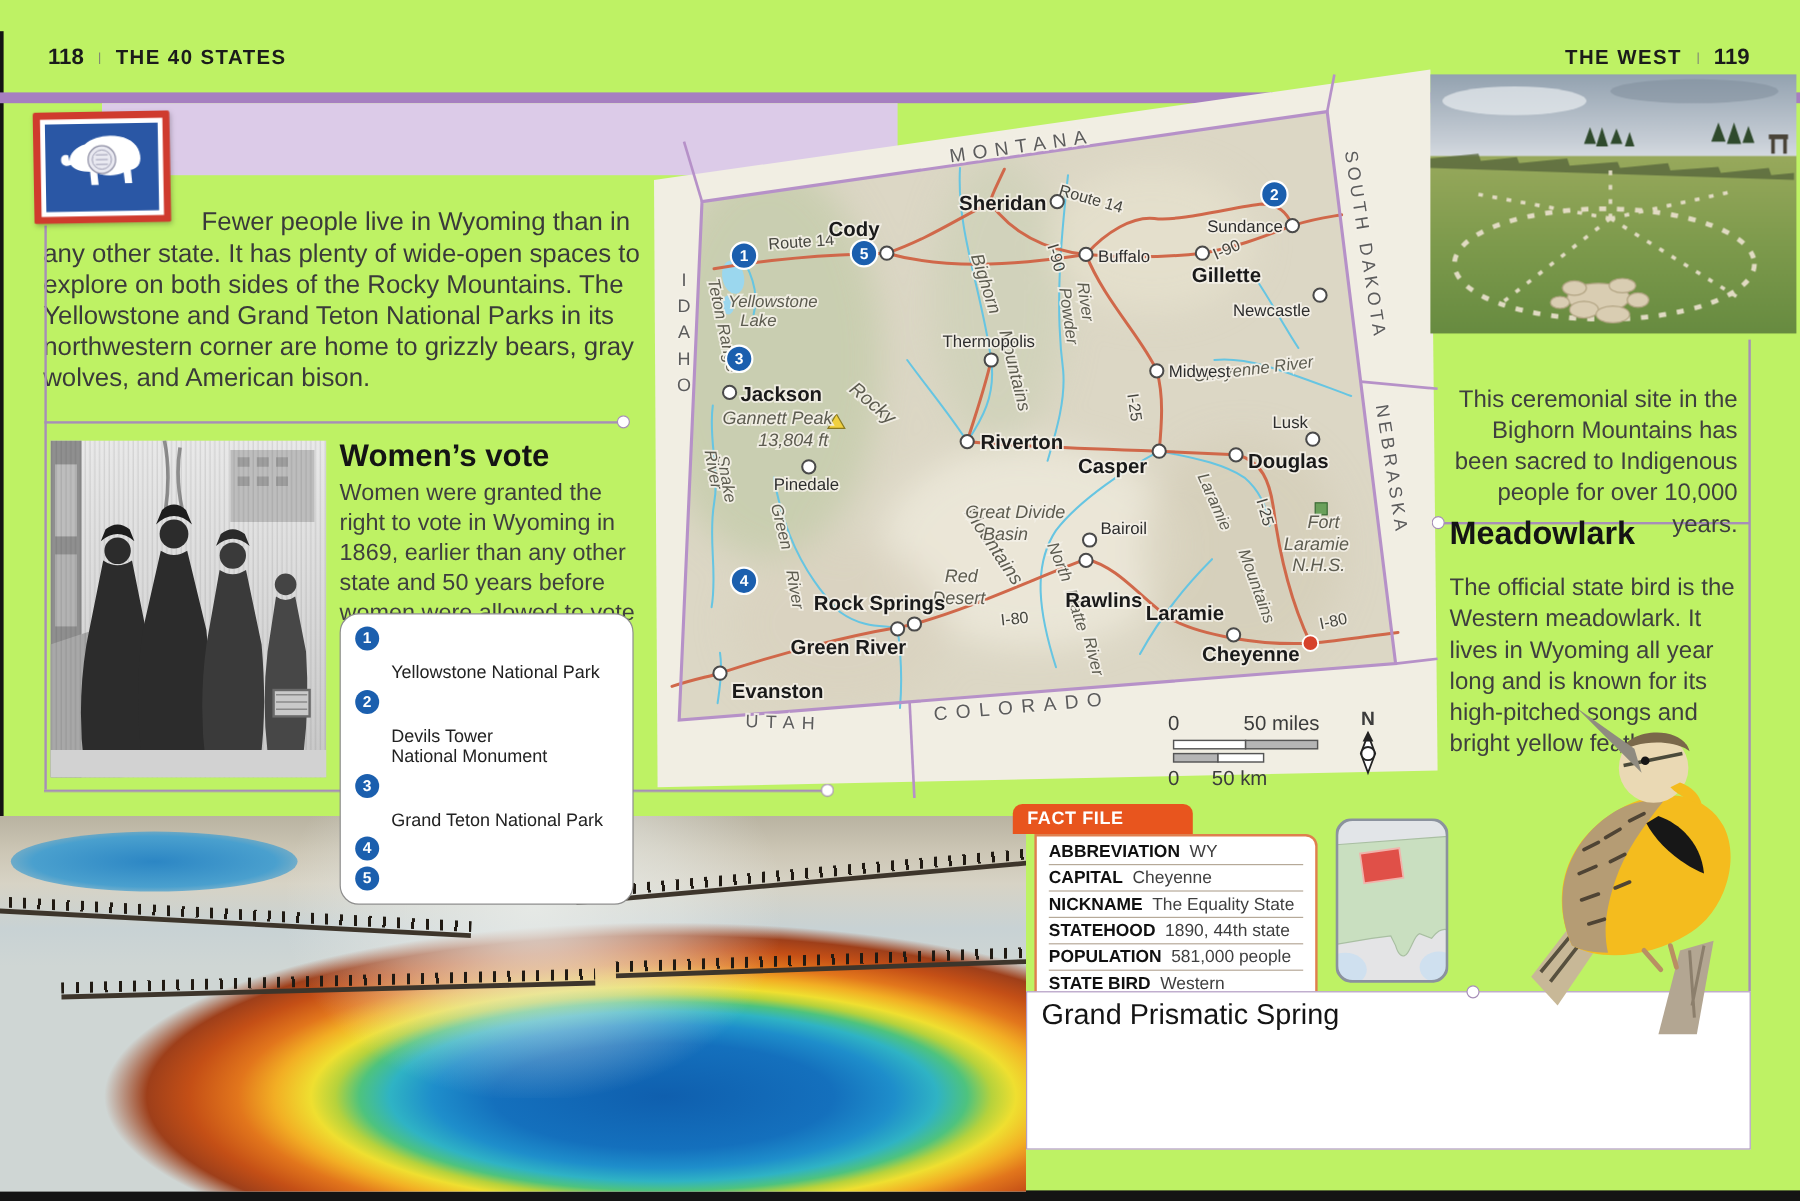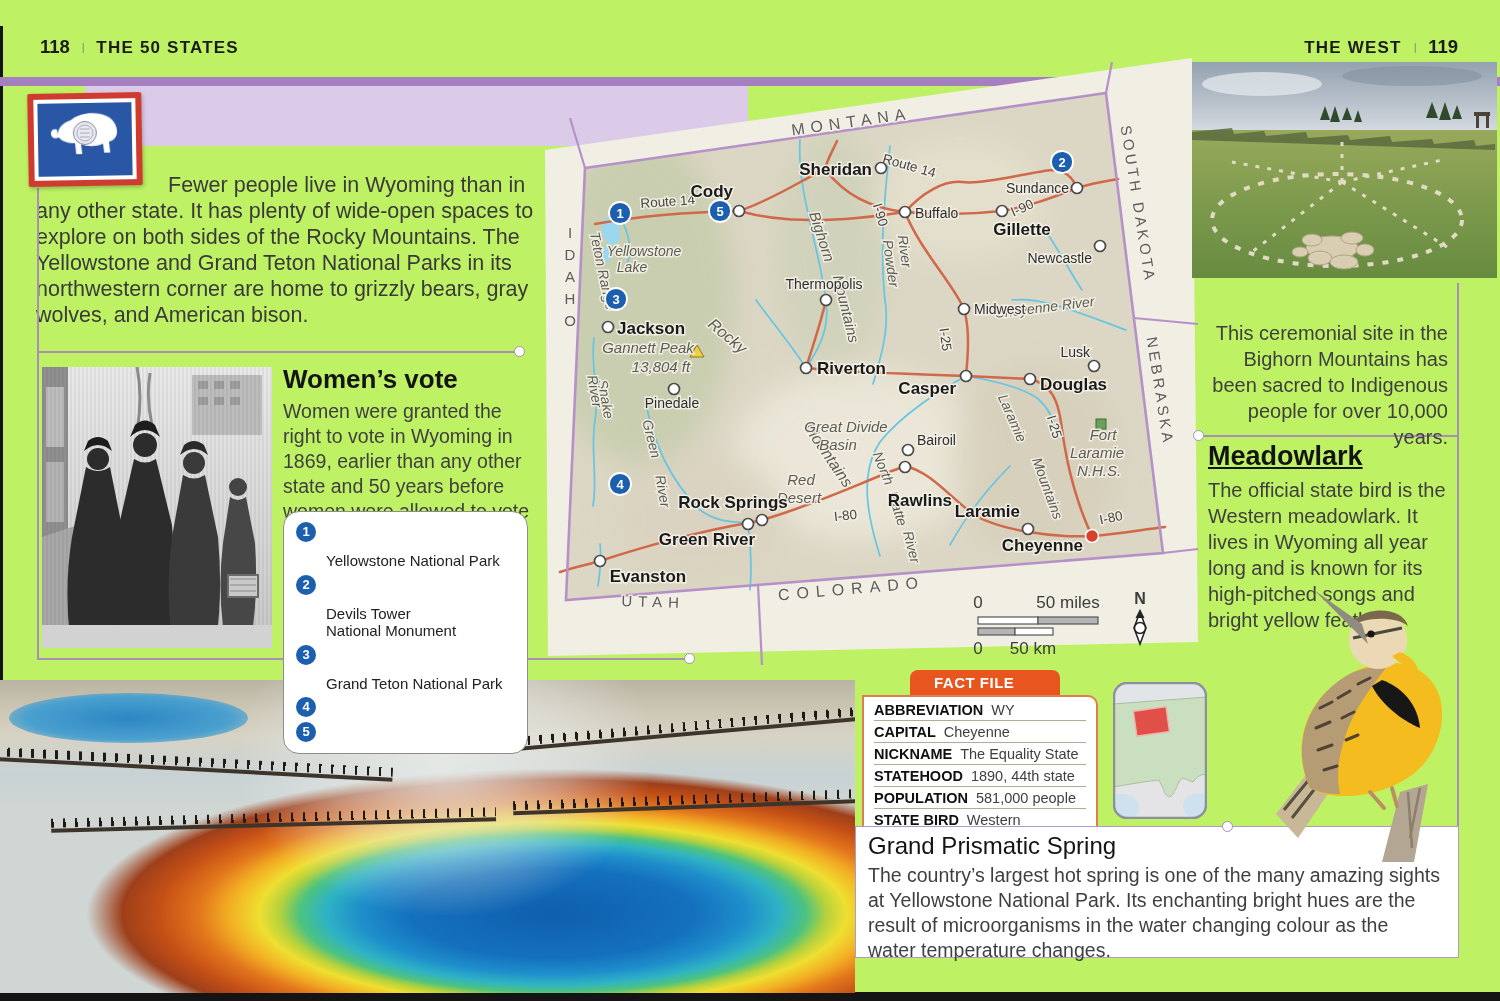--- a/index.html
+++ b/index.html
@@ -48,27 +48,27 @@
   #mapsvg .mt-phys{font-style:italic;fill:#5d5c50;}
   #mapsvg .mt-road{fill:#45453e;}
   #mapsvg .mt-nb{fill:#5c5c5c;}
   #mapsvg .mt-marker{fill:#fff;stroke:none;font-weight:bold;}
   #mapsvg .mt-scale{fill:#3c3c3c;stroke-width:0;}
 
   
   .mw-photo{position:absolute;left:1192px;top:62px;width:305px;height:216px;z-index:3;}
   .mw-head{position:absolute;left:1200px;top:284px;width:248px;text-align:right;font-size:27px;font-weight:800;color:#141414;z-index:2;}
   .mw-body{position:absolute;left:1200px;top:320px;width:248px;text-align:right;font-size:20px;line-height:26px;color:#3f3f3f;z-index:2;}
-  .ml-head{position:absolute;left:1208px;top:441px;font-size:27px;font-weight:800;color:#141414;z-index:2;text-decoration:underline;}
+  .ml-head{position:absolute;left:1208px;top:429px;font-size:27px;font-weight:800;color:#141414;z-index:2;}
   .ml-body{position:absolute;left:1208px;top:477px;width:254px;font-size:20px;line-height:26px;color:#3f3f3f;z-index:2;}
   .bird{position:absolute;left:1250px;top:548px;width:222px;height:314px;z-index:5;}
 
   
-  .ff-tab{position:absolute;left:910px;top:670px;width:150px;height:25px;background:#e8551e;color:#fff;font-weight:bold;
-          font-size:15px;letter-spacing:.5px;border-radius:8px 8px 0 0;display:flex;align-items:center;padding-left:24px;
+  .ff-tab{position:absolute;left:844px;top:670px;width:150px;height:25px;background:#e8551e;color:#fff;font-weight:bold;
+          font-size:15px;letter-spacing:.5px;border-radius:8px 8px 0 0;display:flex;align-items:center;padding-left:12px;
           box-sizing:border-box;z-index:3;}
   .ff-box{position:absolute;left:862px;top:695px;width:236px;background:#fff;border:2px solid #df7f4e;
           border-radius:0 10px 10px 10px;padding:2px 10px 4px 10px;box-sizing:border-box;z-index:2;}
   .ff-row{display:flex;gap:8px;align-items:baseline;font-size:14.5px;padding:2.5px 0;}
   .ff-row + .ff-row{border-top:1px solid #b6a998;}
   .ff-row .l{font-weight:bold;color:#101010;white-space:nowrap;}
   .ff-row .v{color:#3f3f3f;}
   .usmap{position:absolute;left:1113px;top:682px;width:94px;height:137px;z-index:2;}
 
   
@@ -95,21 +95,21 @@
   .w4{left:60%;top:36%;width:42%;transform:rotate(-2deg);}
 </style>
 </head>
 <body>
 
 <div class="page">
 
   <div class="hdr hdr-left">
     <span class="num">118</span>
     <span class="sep">I</span>
-    <span class="ttl">THE 50 STATES</span>
+    <span class="ttl">THE 40 STATES</span>
   </div>
   <div class="hdr hdr-right">
     <span class="ttl">THE WEST</span>
     <span class="sep">I</span>
     <span class="num">119</span>
   </div>
 
   <div class="strip"></div>
   <div class="banner"></div>
 
@@ -464,21 +464,20 @@
       <ellipse cx="8" cy="126" rx="18" ry="14" fill="#cfe0ef"></ellipse>
       <ellipse cx="86" cy="124" rx="16" ry="13" fill="#cfe0ef"></ellipse>
       <path d="M0 22 L94 15 L94 93 C88 91 84 95 80 100 L70 96 C66 97 64 106 60 112 C56 118 52 113 50 106 L46 98 L30 100 L0 105 Z" fill="#c9dfc0" stroke="#a9bfa2" stroke-width="1"></path>
       <rect x="22" y="27" width="33" height="25" fill="#e05048" stroke="#f0b3ab" stroke-width="1.5" transform="rotate(-8 38 40)"></rect>
     </g>
     <rect x="1" y="1" width="92" height="135" rx="13" fill="none" stroke="#8b929e" stroke-width="2.5"></rect>
   </svg>
 
   <div class="gps-box">
     <div class="gps-head">Grand Prismatic Spring</div>
-    <div class="gps-body">The country’s largest hot spring is one of the many amazing sights at Yellowstone National Park. Its enchanting bright hues are the result of microorganisms in the water changing colour as the water temperature changes.</div>
   </div>
 
   <div class="gps-photo">
     <div class="gp-pool2"></div>
     <div class="gp-pool"></div>
     <div class="gp-steam"></div>
     <div class="walk w3"></div>
     <div class="walk w1"></div>
     <div class="walk w2"></div>
     <div class="walk w4"></div>

